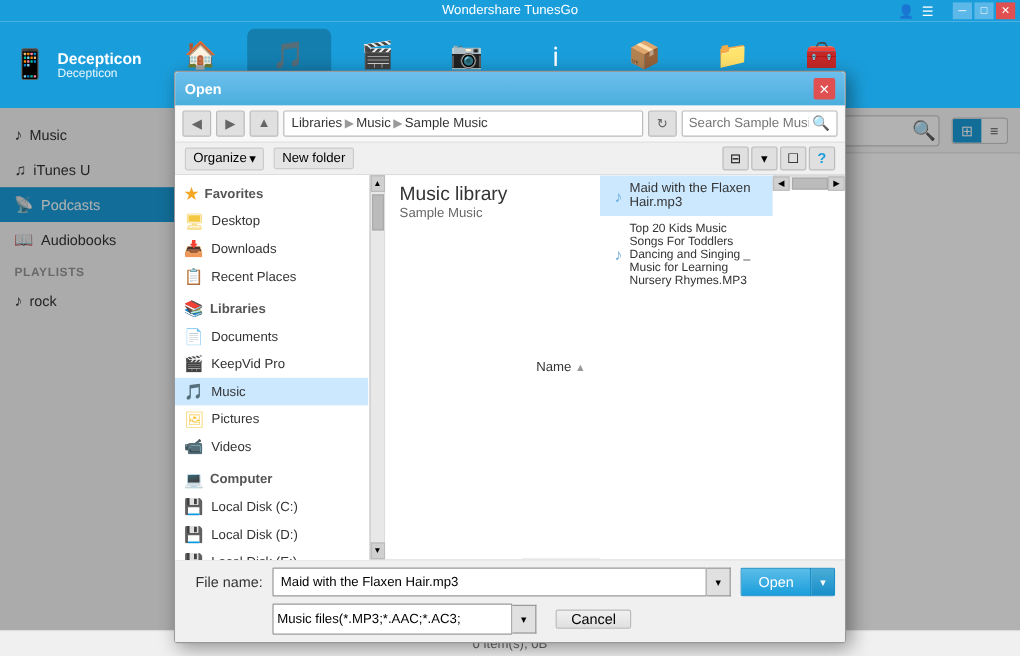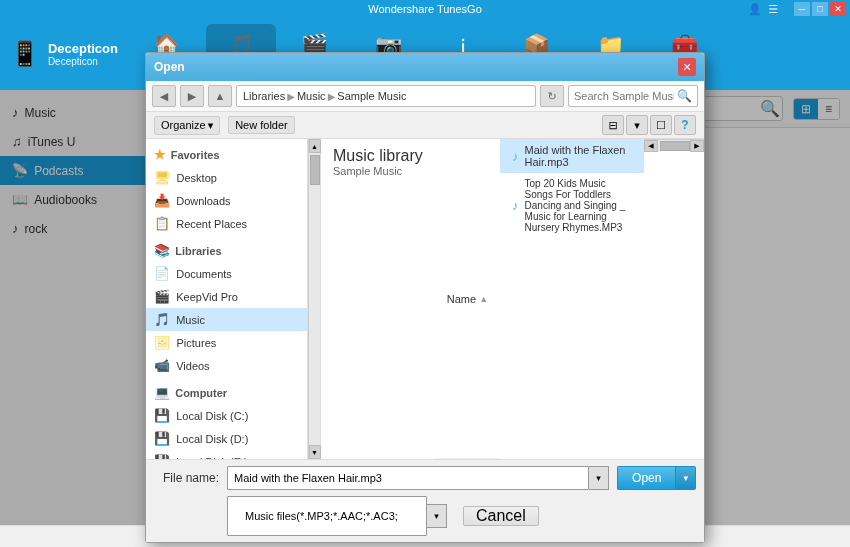--- a/index.html
+++ b/index.html
@@ -501,23 +501,23 @@
       display: flex;
       align-items: center;
       justify-content: center;
       font-size: 9px;
     }
     .filetype-select {
       display: flex;
       align-items: center;
     }
     .filetype-input {
-      height: 40px;
+      height: 26px;
       border: 1px solid #999;
-      padding: 0 17px;
+      padding: 0 3px;
       font-size: 11px;
       border-radius: 1px;
       width: 200px;
     }
     .filetype-dropdown {
       width: 20px;
       height: 24px;
       background: #e0e0e0;
       border: 1px solid #999;
       border-left: none;
@@ -551,21 +551,21 @@
       background: linear-gradient(to bottom, #4aadd8, #188ec9);
       border: 1px solid #1a8ec9;
       color: white;
       font-size: 9px;
       cursor: pointer;
     }
     .cancel-btn {
       padding: 0 12px;
       background: linear-gradient(to bottom, #f0f0f0, #e0e0e0);
       border: 1px solid #bbb;
-      font-size: 16px;
+      font-size: 12px;
       cursor: pointer;
       border-radius: 2px;
     }
     .left-scroll {
       width: 12px;
       background: #e8e8e8;
       border-left: 1px solid #ccc;
       display: flex;
       flex-direction: column;
       align-items: center;
@@ -686,20 +686,21 @@
       <span>iTunes U</span>
     </div>
     <div class="sidebar-item active">
       <span class="sidebar-icon">📡</span>
       <span>Podcasts</span>
     </div>
     <div class="sidebar-item">
       <span class="sidebar-icon">📖</span>
       <span>Audiobooks</span>
     </div>
+    <div class="sidebar-section">PLAYLISTS</div>
     <div class="sidebar-item">
       <span class="sidebar-icon">♪</span>
       <span>rock</span>
     </div>
   </div>
 
   <div class="content-area">
 
     <div class="toolbar">
       <button class="toolbar-btn add">

